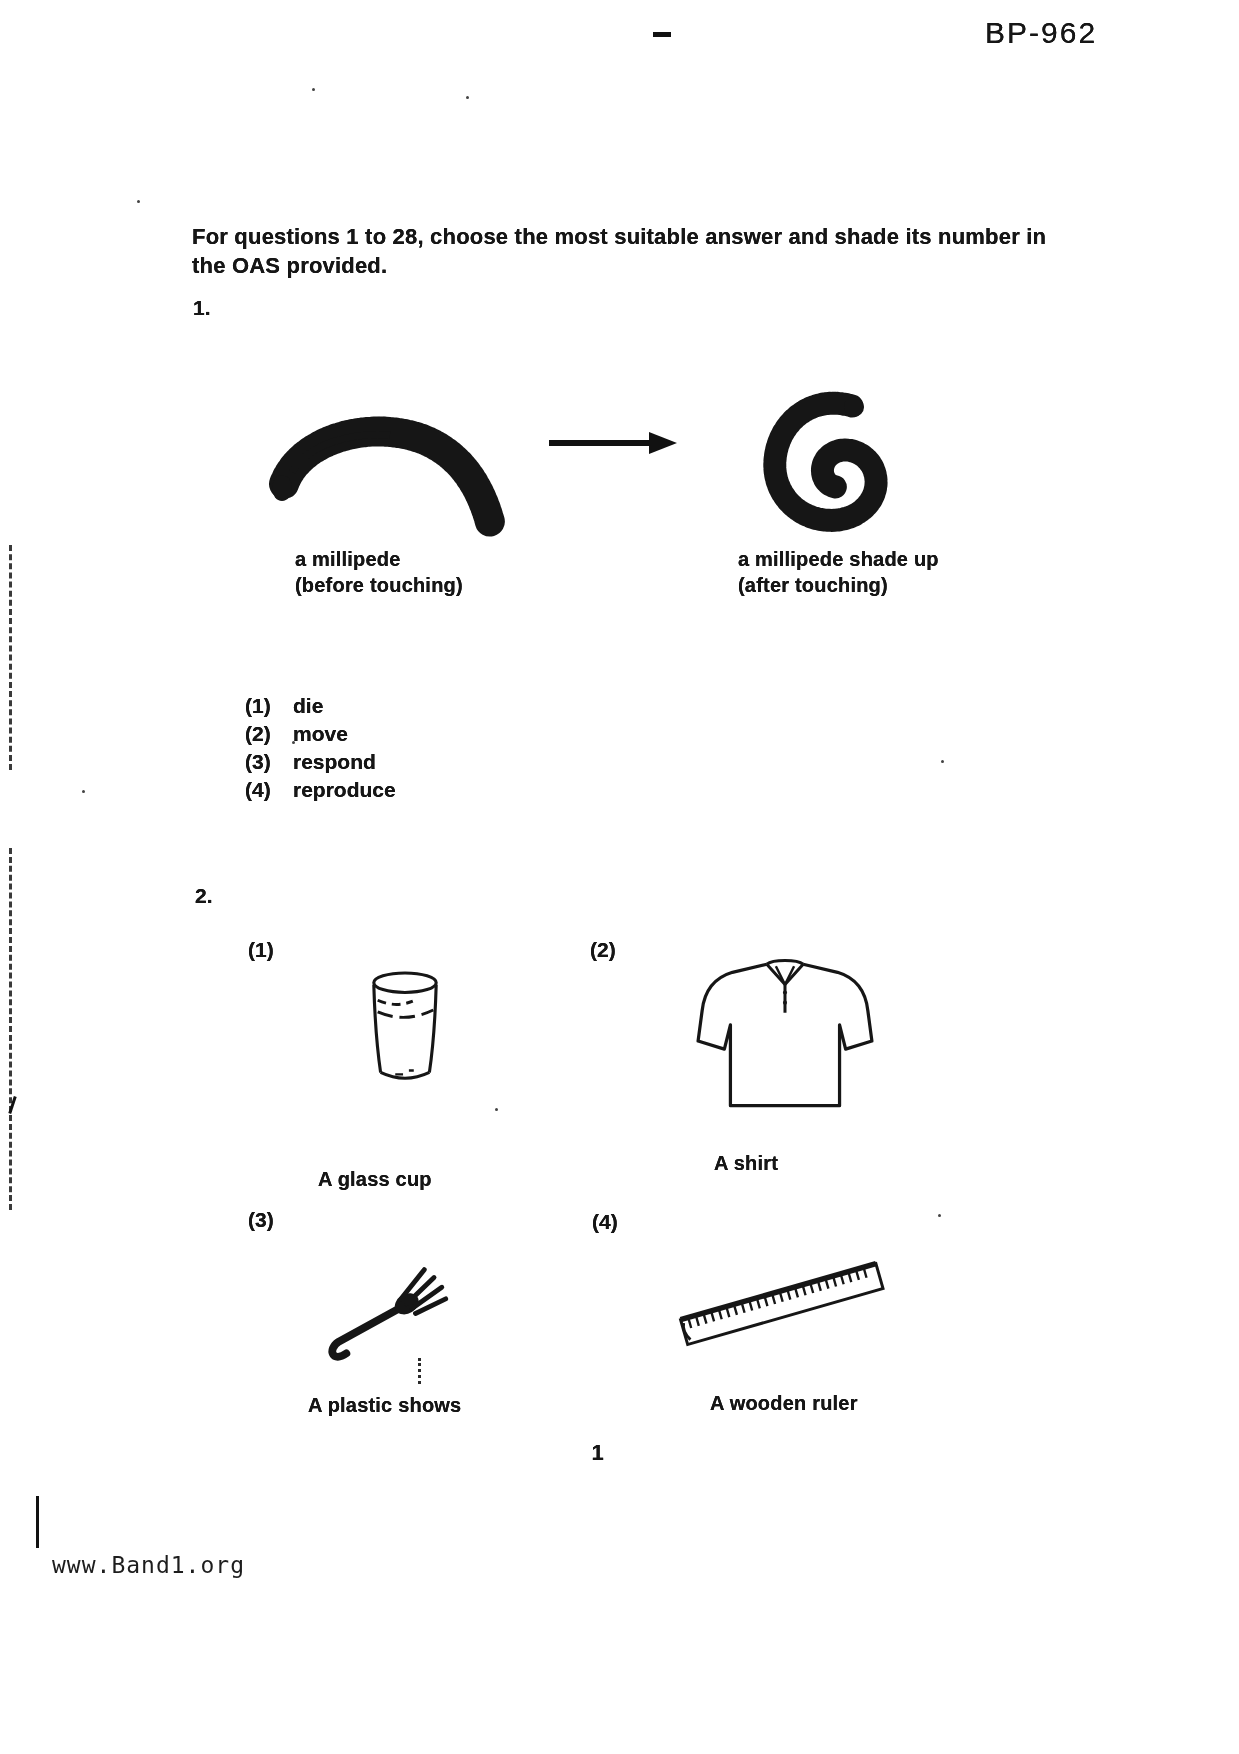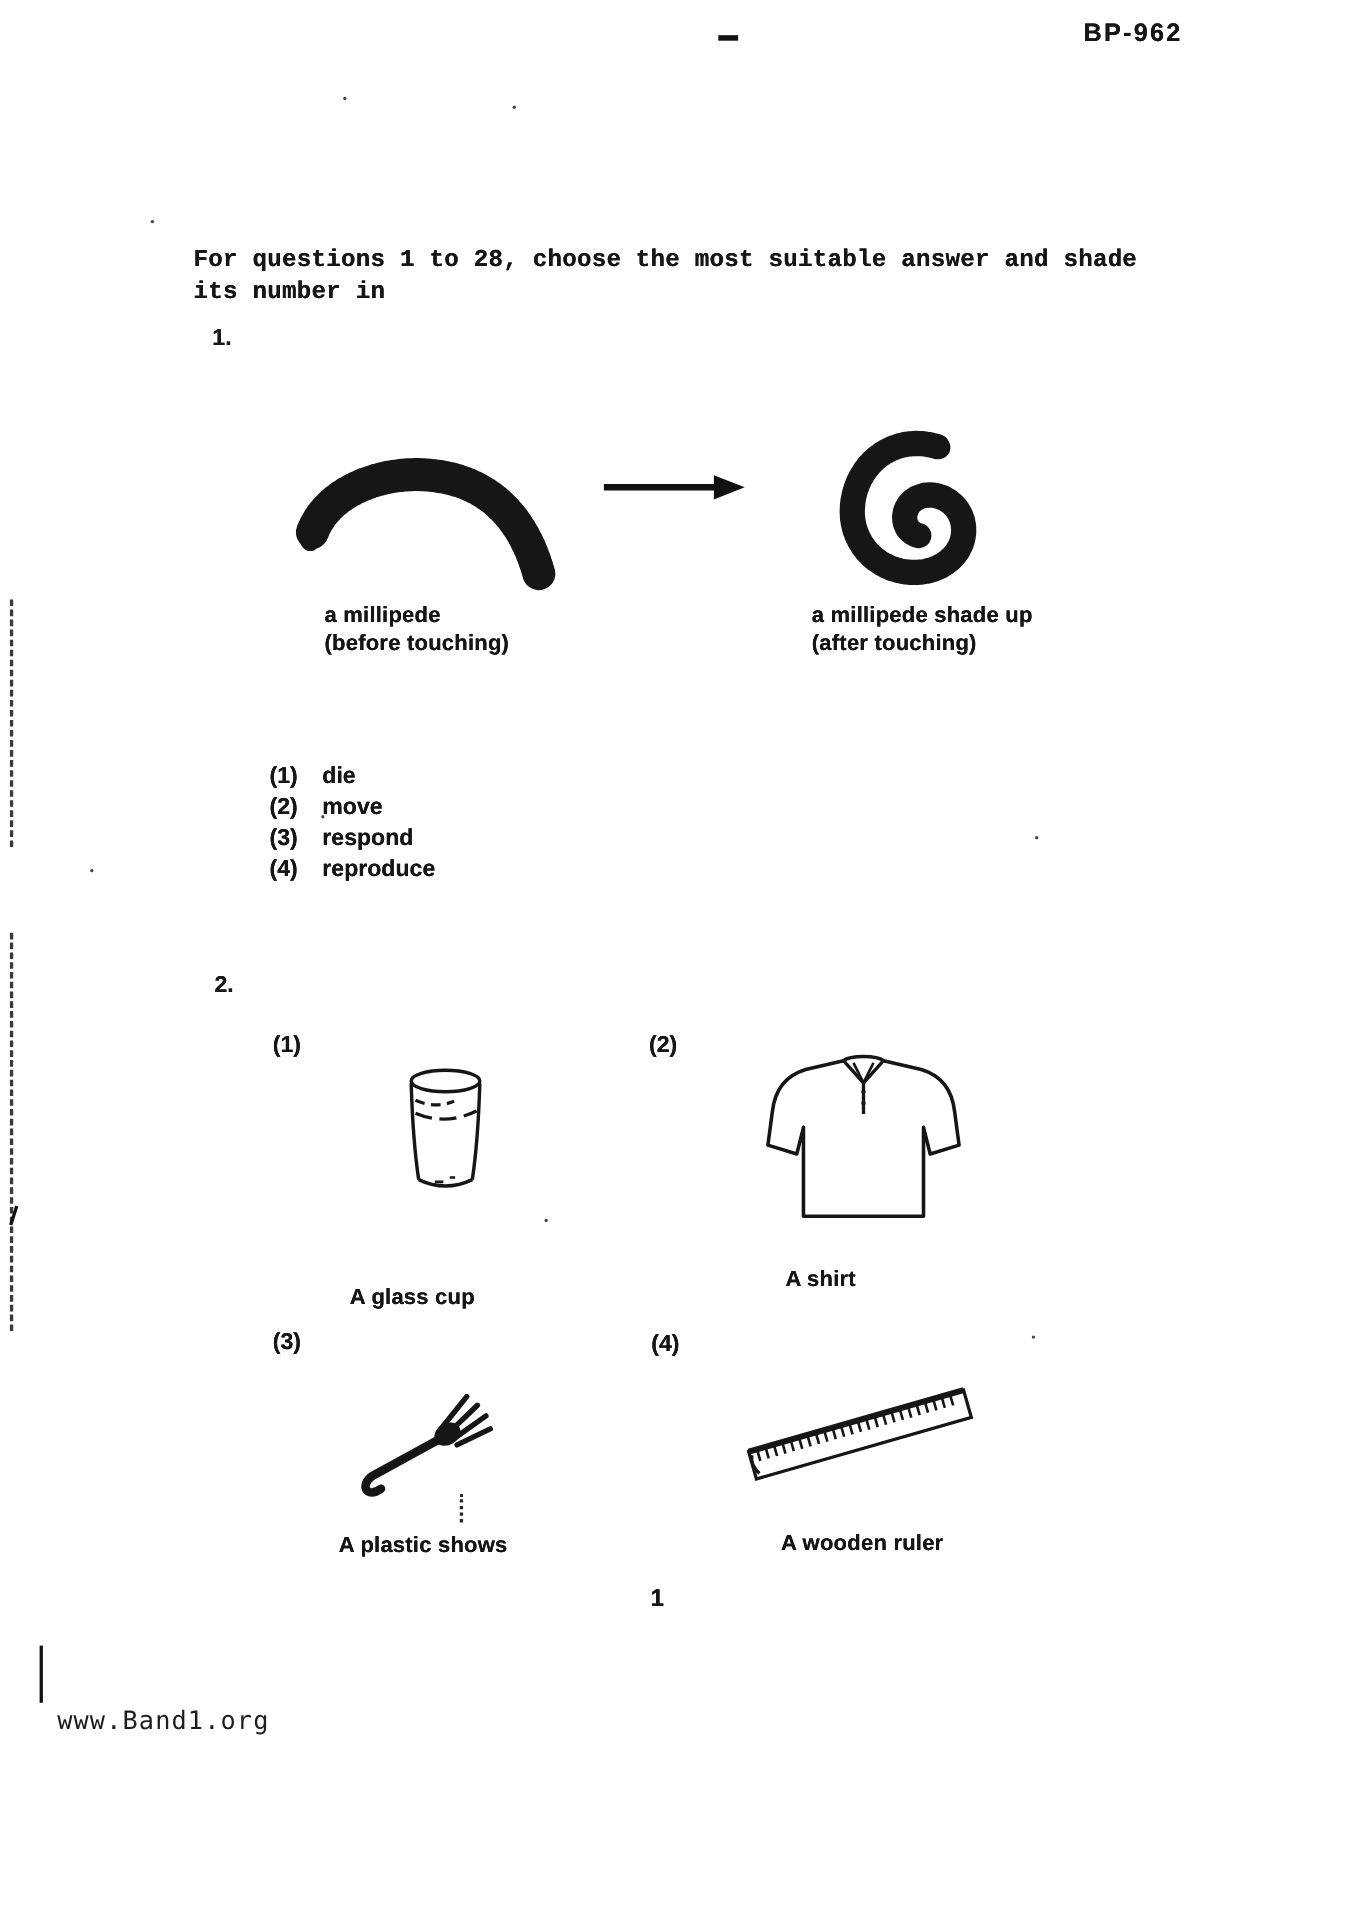--- a/index.html
+++ b/index.html
@@ -3,21 +3,21 @@
 <meta charset="utf-8">
 <style>
   html,body{margin:0;padding:0;background:#fff;}
   .page{
     position:relative;width:1239px;height:1754px;background:#fff;
     font-family:"Liberation Sans",sans-serif;color:#161616;font-weight:700;
     overflow:hidden;
   }
   .abs{position:absolute;}
   .ink{color:#161616;text-shadow:0 0 .6px #000;}
-  .code{font-size:23px;font-weight:700;letter-spacing:2px;}
+  .code{font-size:30px;font-weight:400;letter-spacing:2px;}
   .instr{font-size:22px;line-height:29px;letter-spacing:.2px;}
   .qnum{font-size:21px;}
   .qtext{font-size:21px;letter-spacing:.2px;}
   .cap{font-size:20px;line-height:26px;letter-spacing:.2px;}
   .stem{font-size:21px;letter-spacing:.2px;white-space:nowrap;}
   .blank{display:inline-block;width:168px;border-bottom:3px solid #161616;height:14px;margin-left:8px;}
   .optrow{font-size:21px;line-height:28px;}
   .optrow .onum{display:inline-block;width:48px;}
   .marker{font-size:21px;}
   .pageno{font-size:22px;text-align:center;}
@@ -31,22 +31,23 @@
 </style>
 </head>
 <body>
 
 <div class="page">
 
   <div class="abs dash-art" style="left:653px;top:32px;width:18px;height:5px;"></div>
 
   <div class="abs ink code" style="left:985px;top:16px;">BP-962</div>
 
-  <div class="abs ink instr" style="left:176px;top:222px;width:900px;font-family:Liberation Mono, monospace;">
+  <div class="abs ink instr" style="left:192px;top:222px;width:900px;">
     <div>For questions 1 to 28, choose the most suitable answer and shade its number in</div>
+    <div>the OAS provided.</div>
   </div>
 
   <div class="abs ink qnum" style="left:193px;top:296px;">1.</div>
 
   <div class="abs" style="left:262px;top:398px;">
     <svg width="250" height="140" viewBox="0 0 250 140">
       <path d="M22 86 C36 48 86 30 128 34 C176 38 212 66 228 124" fill="none" stroke="#161616" stroke-width="30" stroke-linecap="round" stroke-dasharray="3.2 2.6"></path>
       <ellipse cx="20" cy="90" rx="10" ry="13" fill="#161616"></ellipse>
       <path d="M30 74 C46 46 90 34 128 37" fill="none" stroke="#161616" stroke-width="7"></path>
     </svg>

